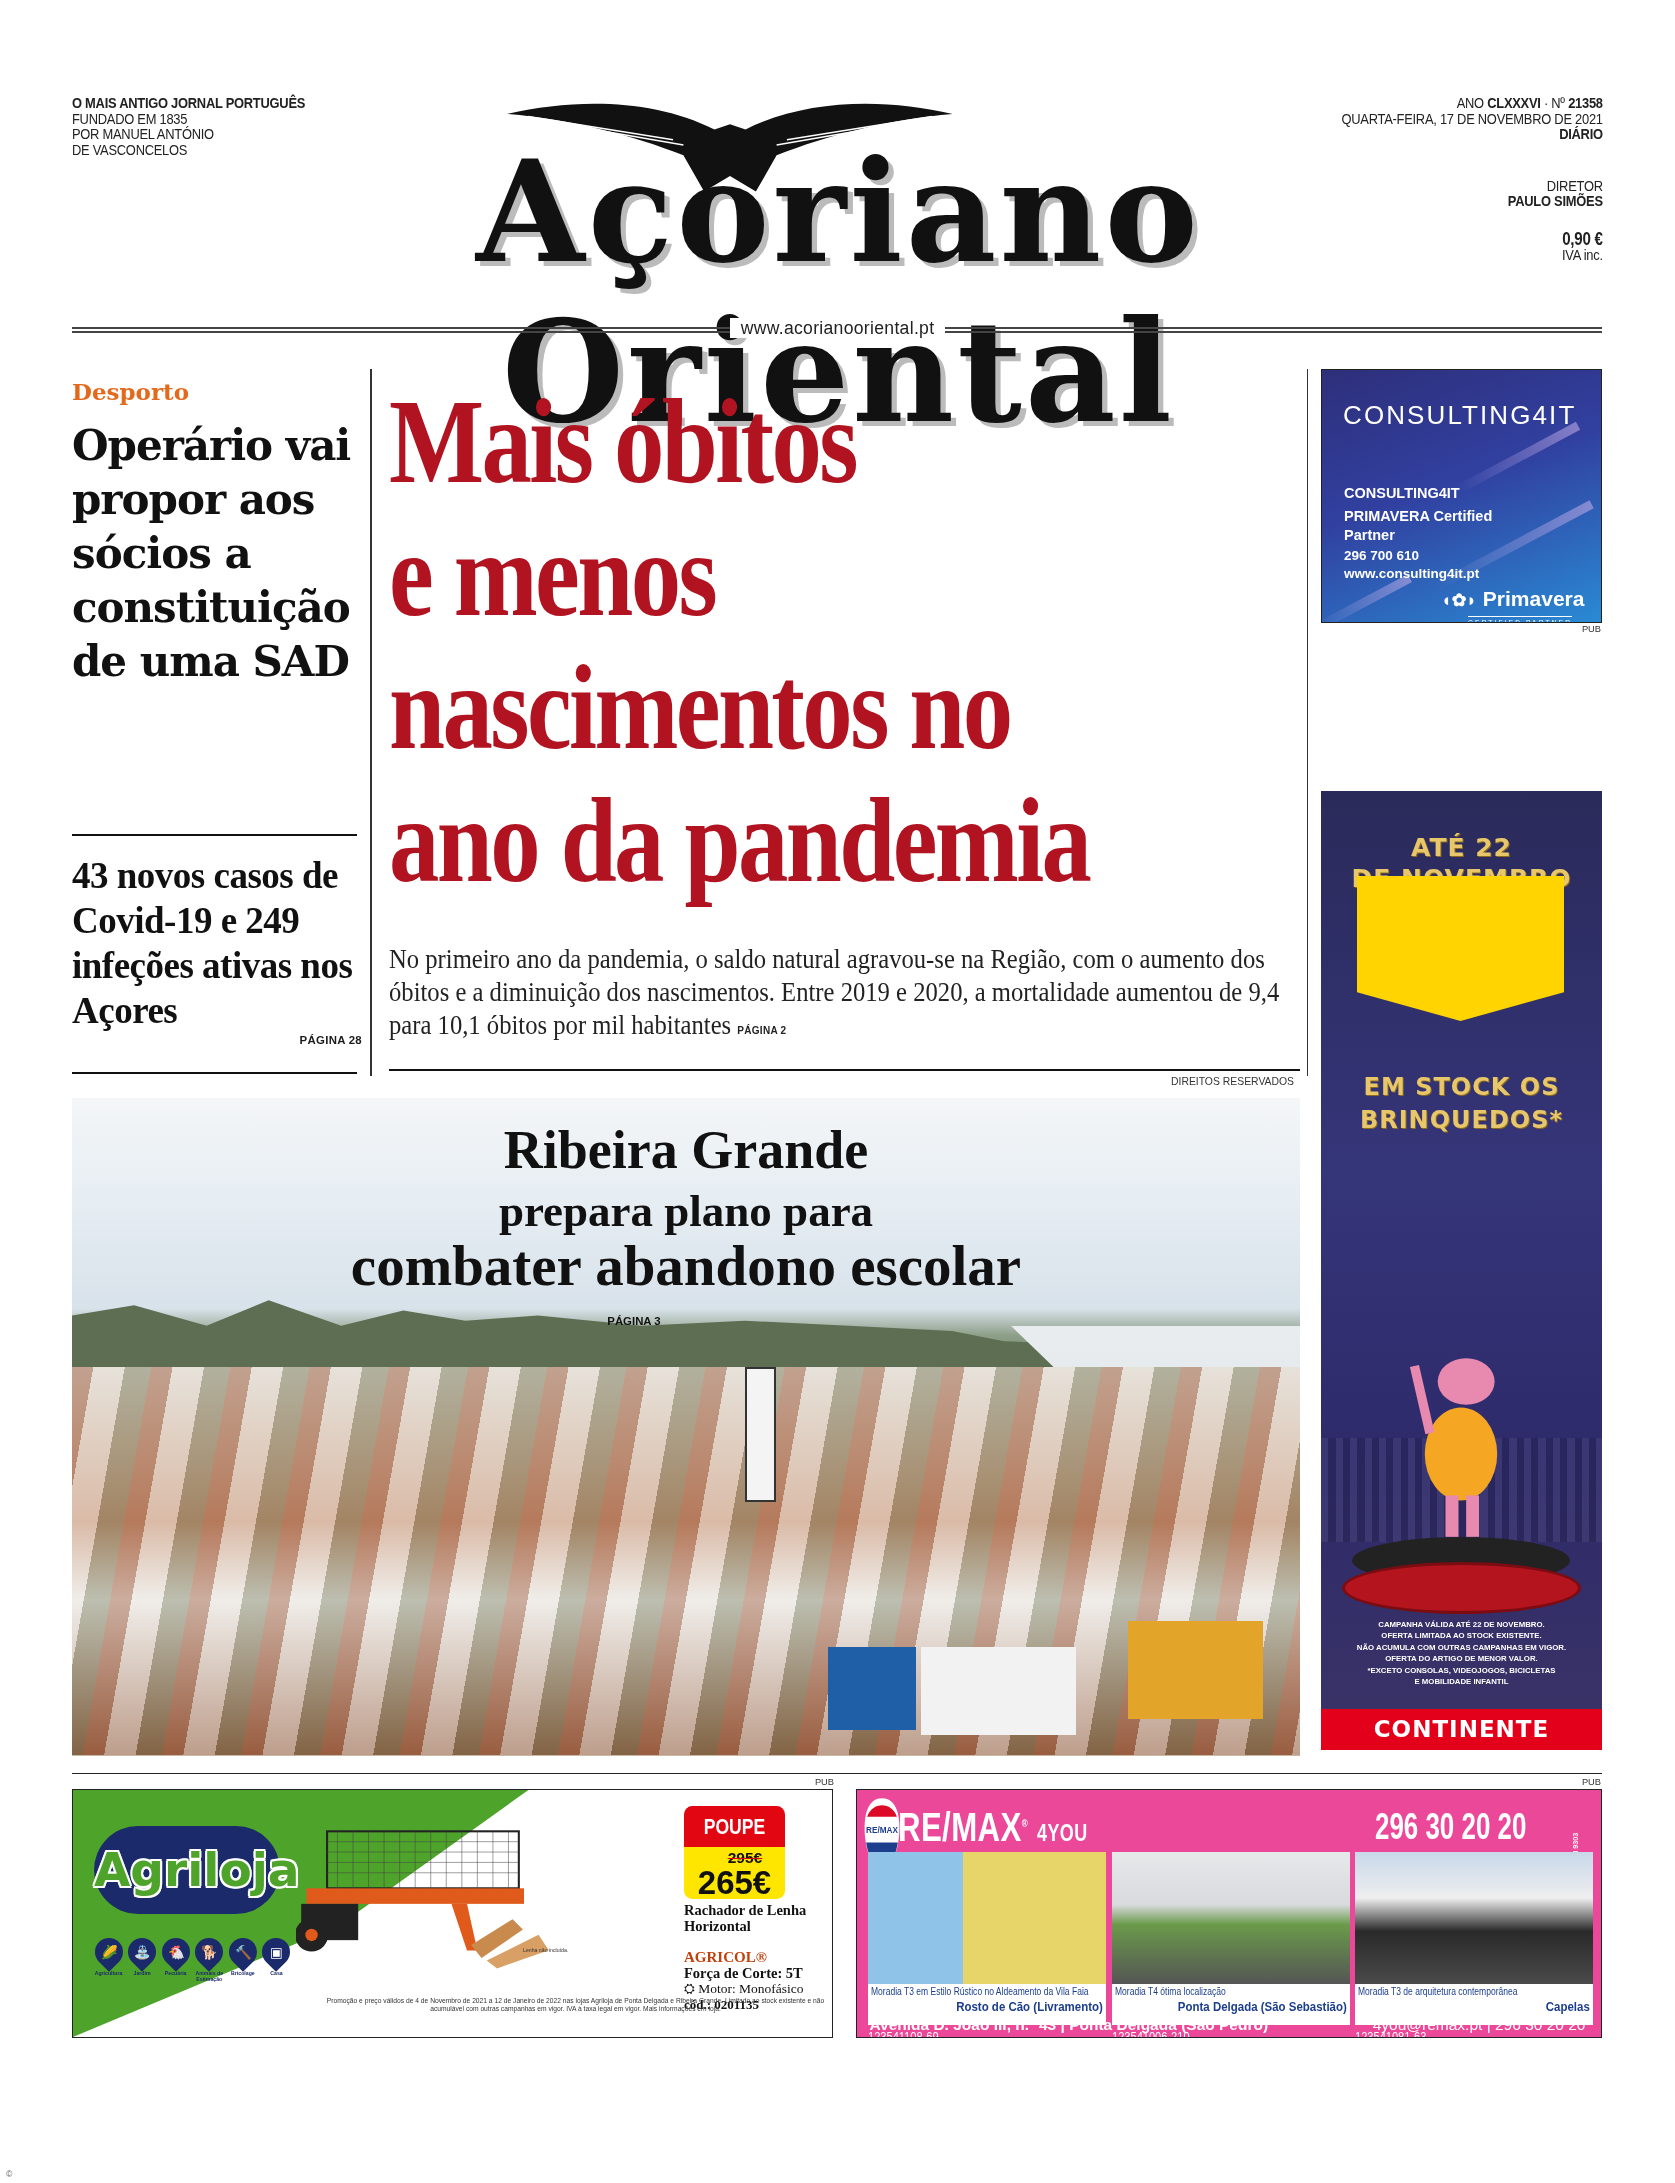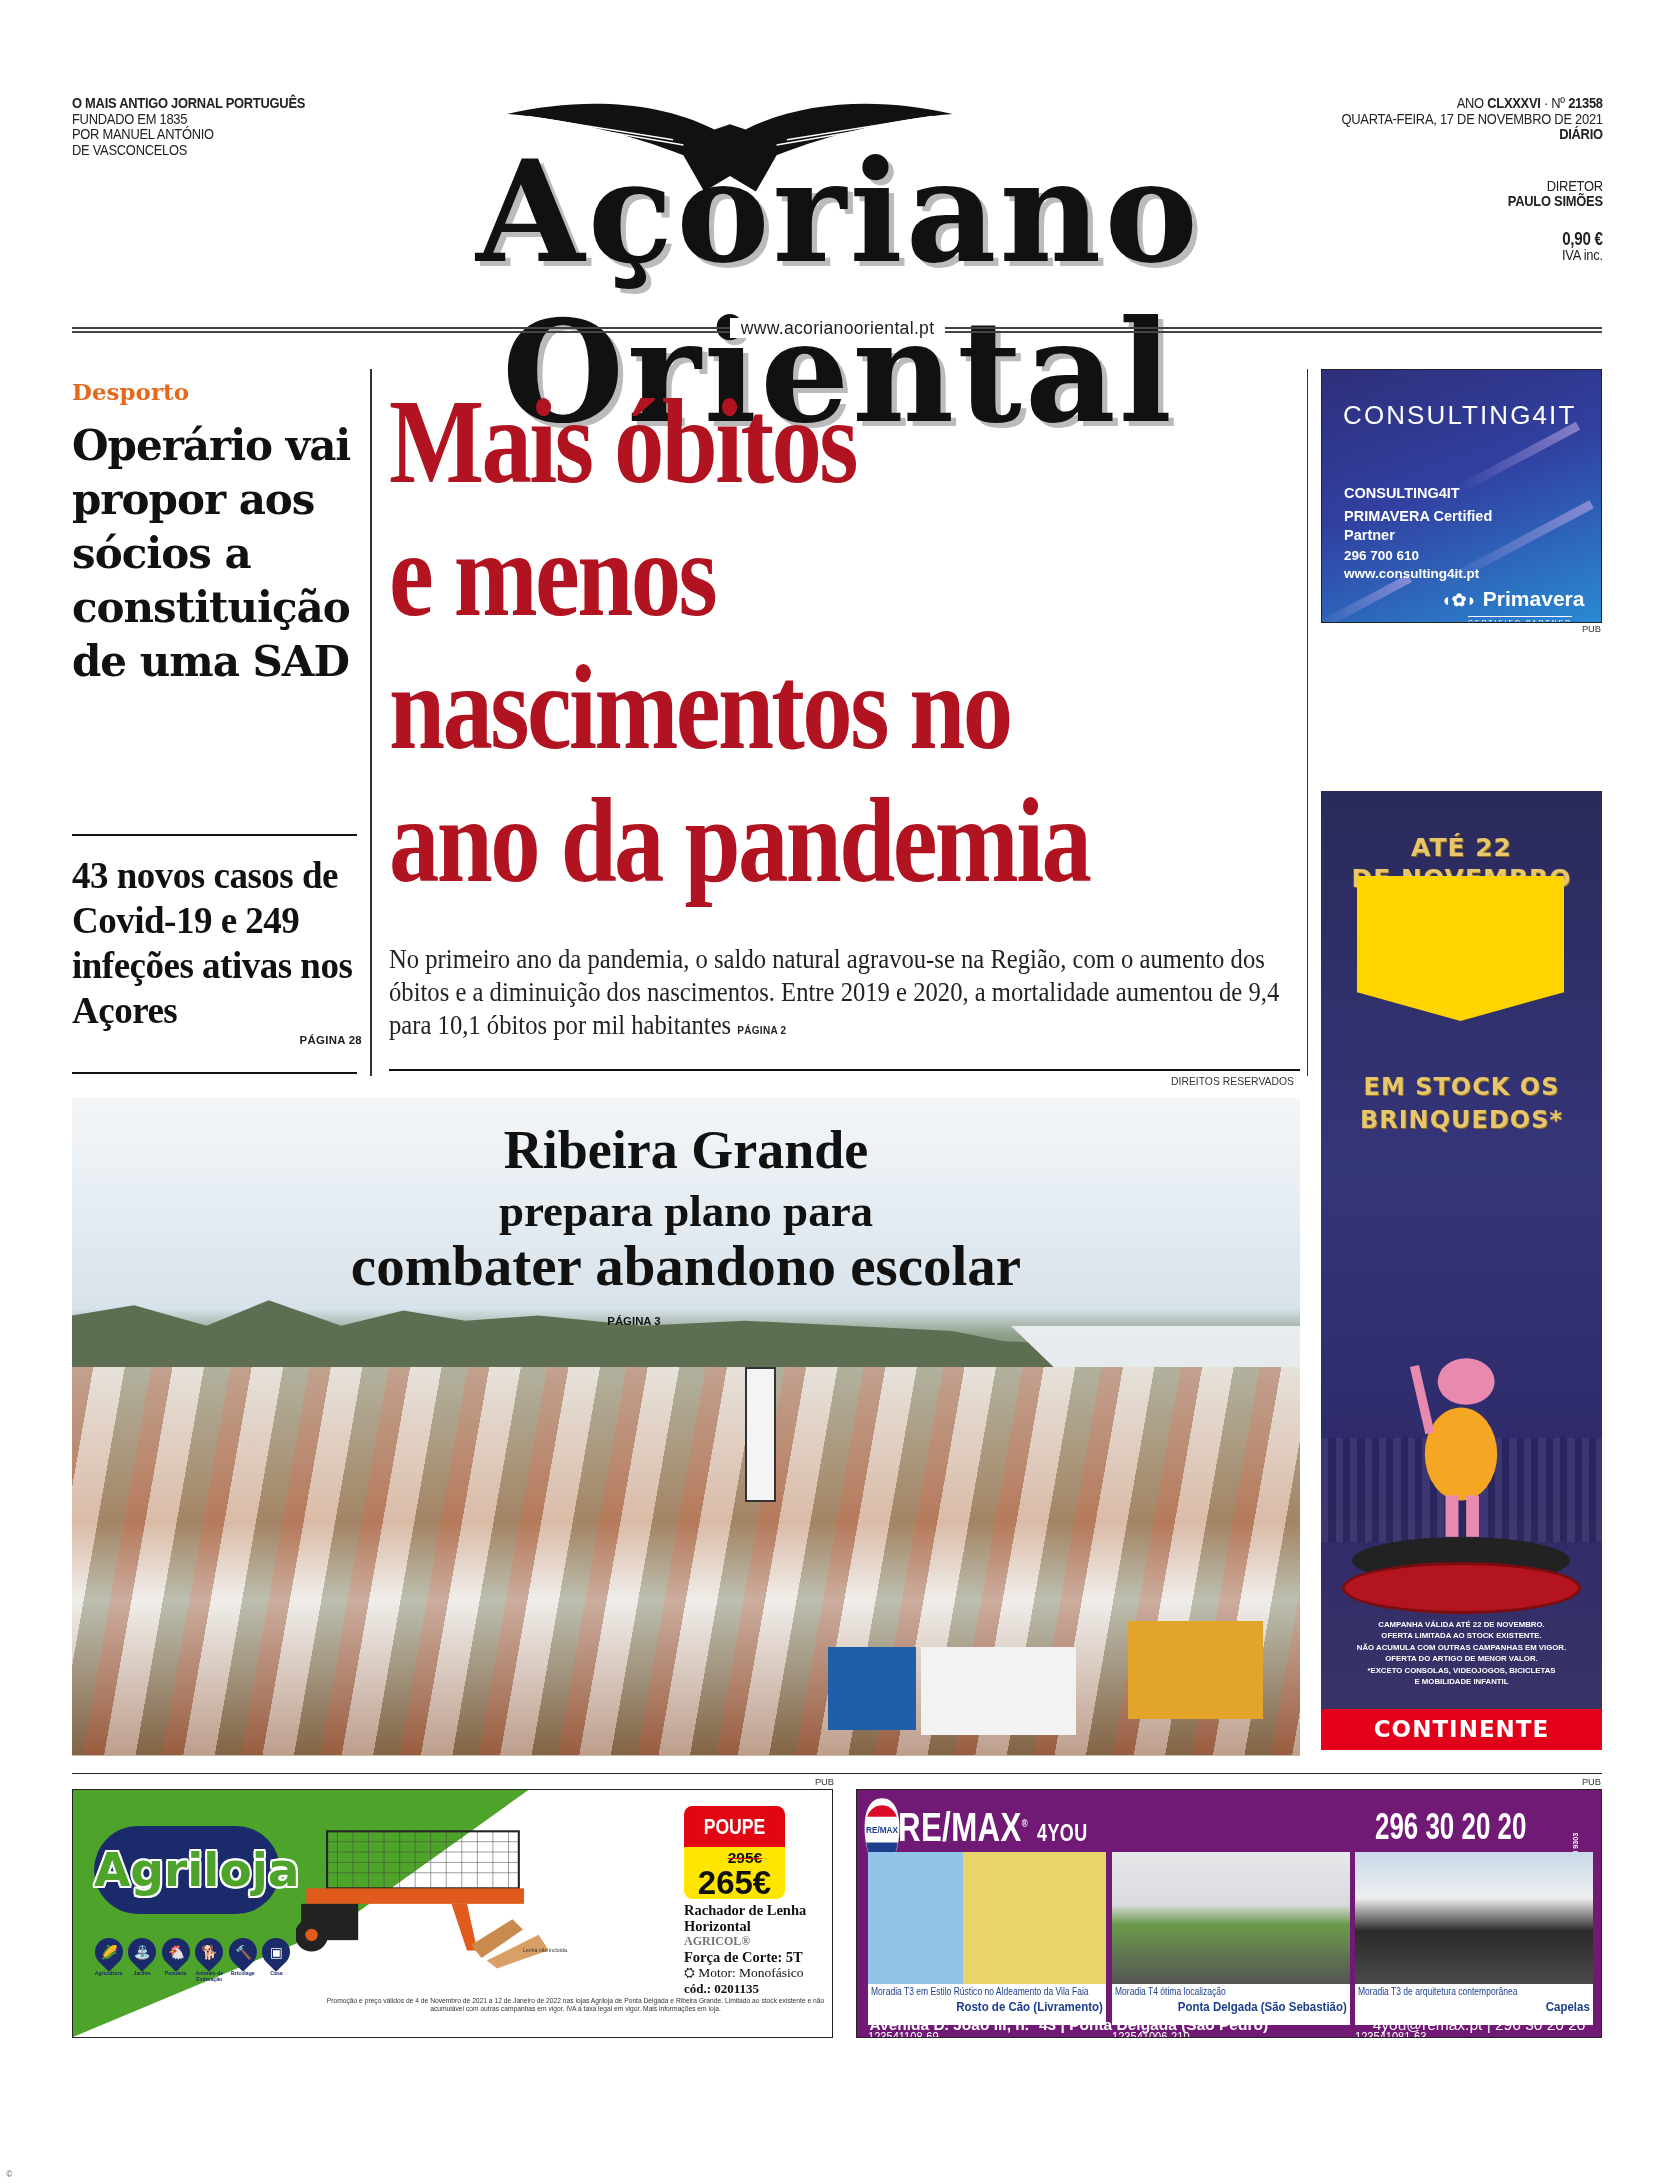--- a/index.html
+++ b/index.html
@@ -92,26 +92,26 @@
   .ad-agri .machine { position: absolute; left: 223px; top: 36px; width: 228px; height: 135px; }
   .ad-agri .logs { position: absolute; left: 393px; top: 124px; width: 88px; height: 57px; }
   .ad-agri .lenha { position: absolute; left: 450px; top: 157px; font-size: 5.2px; color: #333; }
   .ad-agri .price-box { position: absolute; left: 611px; top: 15.5px; width: 101px; height: 93px; border-radius: 8.3px; overflow: hidden; }
   .ad-agri .poupe { background: #e20613; color: #fff; height: 41px; text-align: center; font-weight: bold; font-size: 22px; line-height: 41px; transform: scaleX(0.8); }
   .ad-agri .poupe-wrap { background: #e20613; }
   .ad-agri .ybg { background: #ffe600; height: 52px; text-align: center; position: relative; }
   .ad-agri .old { font-weight: bold; font-size: 15.5px; color: #111; text-decoration: line-through; text-decoration-color: #e20613; padding-top: 2.1px; padding-left: 21px; }
   .ad-agri .new { font-weight: bold; font-size: 33px; line-height: 31px; color: #111; }
   .ad-agri .prod { position: absolute; left: 611px; top: 113px; width: 150px; font-size: 14.5px; line-height: 15.5px; color: #111; font-weight: bold; font-family: Liberation Serif, serif; }
-  .ad-agri .agricol { color: #737373; font-weight: bold; font-size: 12px; }
+  .ad-agri .agricol { color: #c2410c; font-weight: bold; font-size: 15px; margin-top: 16px; }
   .ad-agri .motor { font-weight: normal; font-size: 13.5px; }
   .ad-agri .cod { font-size: 13px; font-weight: bold; }
   .ad-agri .legal { position: absolute; left: 249px; top: 207px; width: 507px; text-align: center; font-size: 6.7px; line-height: 7.8px; color: #333; }
 
-  .ad-remax { left: 856px; top: 1789px; width: 746px; height: 249px; background: #701a75; border: 1px solid #222; overflow: hidden; color: #fff; }
+  .ad-remax { left: 856px; top: 1789px; width: 746px; height: 249px; background: #ec4899; border: 1px solid #222; overflow: hidden; color: #fff; }
   .ad-remax .balloon { position: absolute; left: 5.2px; top: 6.2px; width: 40px; height: 98px; }
   .ad-remax .brand { position: absolute; left: 41px; top: 10.4px; font-weight: bold; font-size: 40px; line-height: 47px; letter-spacing: 0.5px; transform: scaleX(0.78); transform-origin: left top; }
   .ad-remax .brand small { font-size: 23px; }
   .ad-remax .phone { position: absolute; left: 518px; top: 15.5px; font-weight: bold; font-size: 36px; line-height: 41px; transform: scaleX(0.72); transform-origin: left top; white-space: nowrap; }
   .ad-remax .lic { position: absolute; left: 714px; top: 67px; font-size: 7.2px; font-weight: bold; transform: rotate(-90deg); transform-origin: left top; white-space: nowrap; }
   .ad-remax .props { position: absolute; left: 11.4px; top: 62px; width: 725px; display: flex; justify-content: space-between; }
   .ad-remax .prop { width: 238px; }
   .ad-remax .pimg { width: 100%; height: 132px; }
   .ad-remax .pcap { background: #fff; height: 41px; padding: 2.1px 3.1px; color: #1c3e8c; text-align: left; }
   .ad-remax .pdesc { font-size: 10.4px; line-height: 12.4px; transform: scaleX(0.82); transform-origin: left top; white-space: nowrap; }

